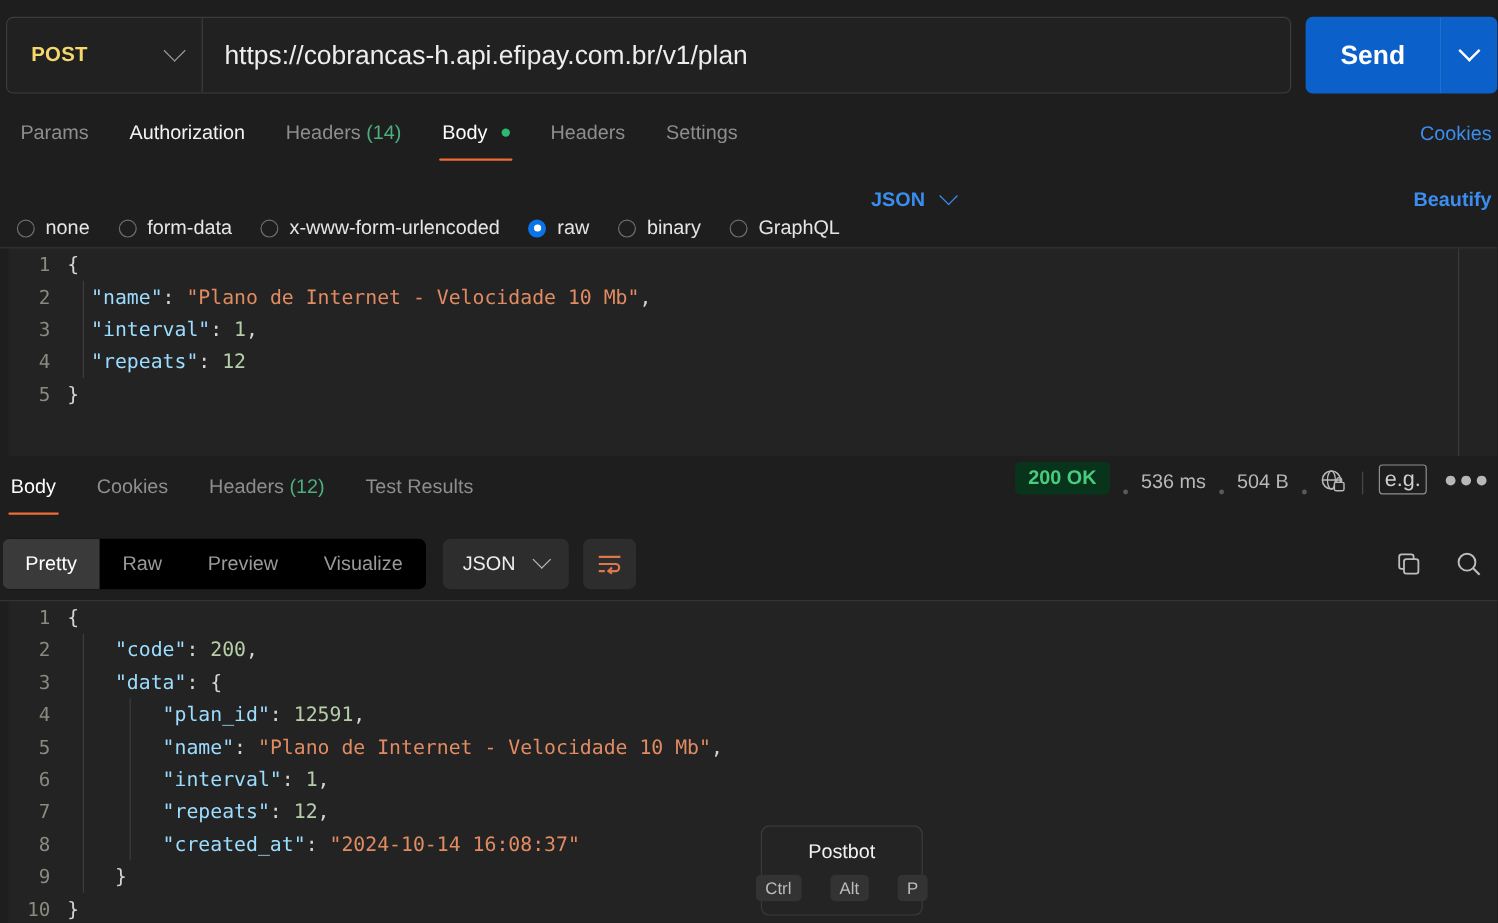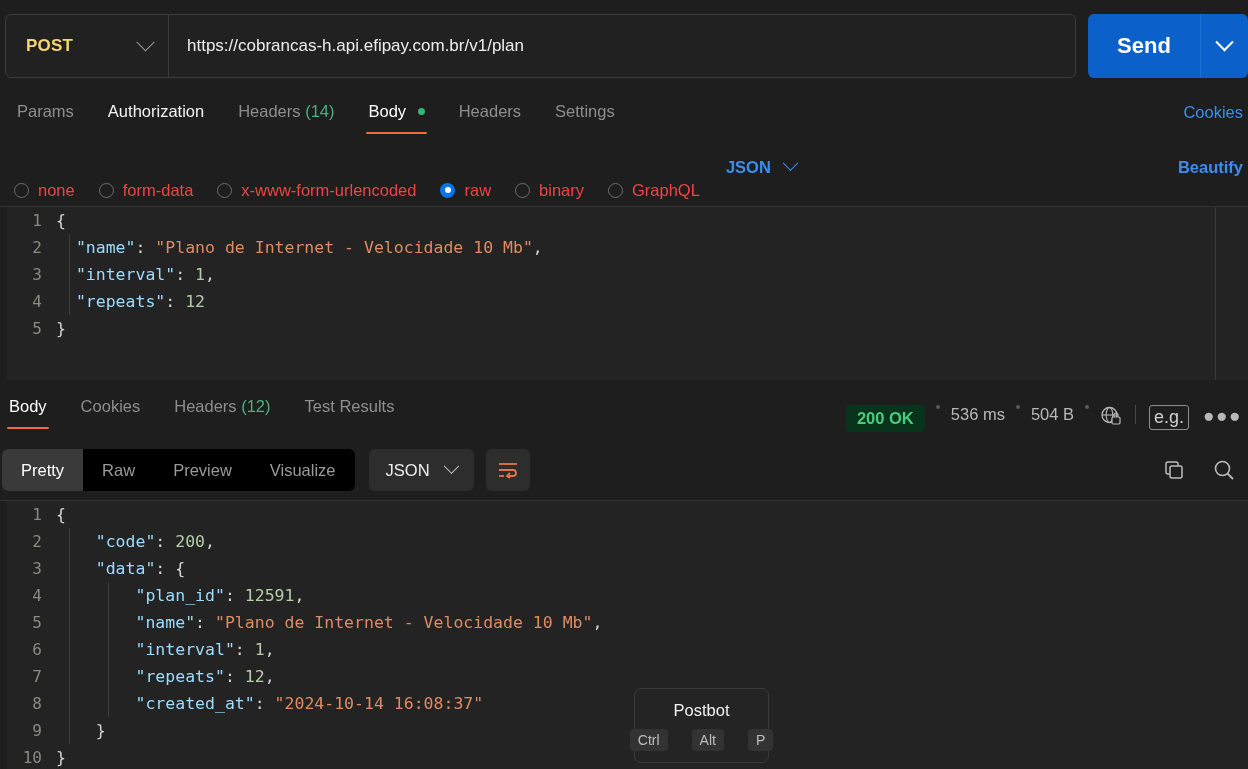--- a/index.html
+++ b/index.html
@@ -33,21 +33,21 @@
   .method-label {
     color: #f5d76e; font-weight: bold; font-size: 17px; letter-spacing: .2px;
   }
   .chev {
     width: 13px; height: 13px; display:inline-block;
     border-right: 1.8px solid #9a9a9a; border-bottom: 1.8px solid #9a9a9a;
     transform: rotate(45deg) translate(-3px,-3px);
   }
   .url-input {
     flex: 1; display: flex; align-items: center; padding: 0 18px;
-    color: #ededed; font-size: 17px; white-space: nowrap; overflow: hidden;
+    color: #ededed; font-size: 22px; white-space: nowrap; overflow: hidden;
     cursor: text;
   }
   .send-wrap {
     display: flex; align-items: stretch; margin-left: 12px;
   }
   .send-btn {
     background: #0b61c9; color: #ffffff; font-weight: bold; font-size: 22px;
     width: 112px; display: flex; align-items: center; justify-content: center;
     border-radius: 6px 0 0 6px; cursor: pointer;
   }
@@ -87,21 +87,21 @@
     color: #3b8ef0; font-size: 16.5px; cursor: pointer;
   }
 
   
   .bodytype {
     position: absolute; left: 0; top: 148px; width: 1248px; height: 38px;
     display: flex; align-items: center;
   }
   .radio-item {
     display: flex; align-items: center; cursor: pointer; margin-right: 24px;
-    color: #ef4444; font-size: 16.5px; white-space: nowrap; margin-top: 46px;
+    color: #e5e5e5; font-size: 16.5px; white-space: nowrap; margin-top: 46px;
   }
   .radio-item:first-child { margin-left: 14px; }
   .rad {
     width: 15px; height: 15px; border-radius: 50%;
     border: 1.6px solid #6e6e6e; margin-right: 9px; flex: none;
   }
   .rad.on { border: none; background: #0b74e8; position: relative; }
   .rad.on::after {
     content:""; position:absolute; left:4.5px; top:4.5px;
     width:6px; height:6px; border-radius:50%; background:#fff;
@@ -150,22 +150,22 @@
   .indent-guide {
     position:absolute; width:1px; background:#3c3c3c;
   }
 
   
   .resp-tabs {
     position: absolute; left: 0; top: 389px; width: 1248px; height: 44px;
     display: flex; align-items: flex-start;
   }
   .resp-status {
-    position: absolute; right: 6px; top: 405px; height: 36px;
-    display: flex; align-items: flex-start; gap: 0;
+    position: absolute; right: 6px; top: 376px; height: 36px;
+    display: flex; align-items: flex-end; gap: 0;
     font-size: 16.5px;
   }
   .status-pill {
     background: #09341c; color: #49cc7e; font-size: 16.5px; font-weight: bold;
     padding: 4px 11px; border-radius: 4px;
   }
   .mid-dot {
     width: 4px; height: 4px; border-radius: 50%; background: #5a5a5a;
     margin: 0 11px; flex: none;
   }

